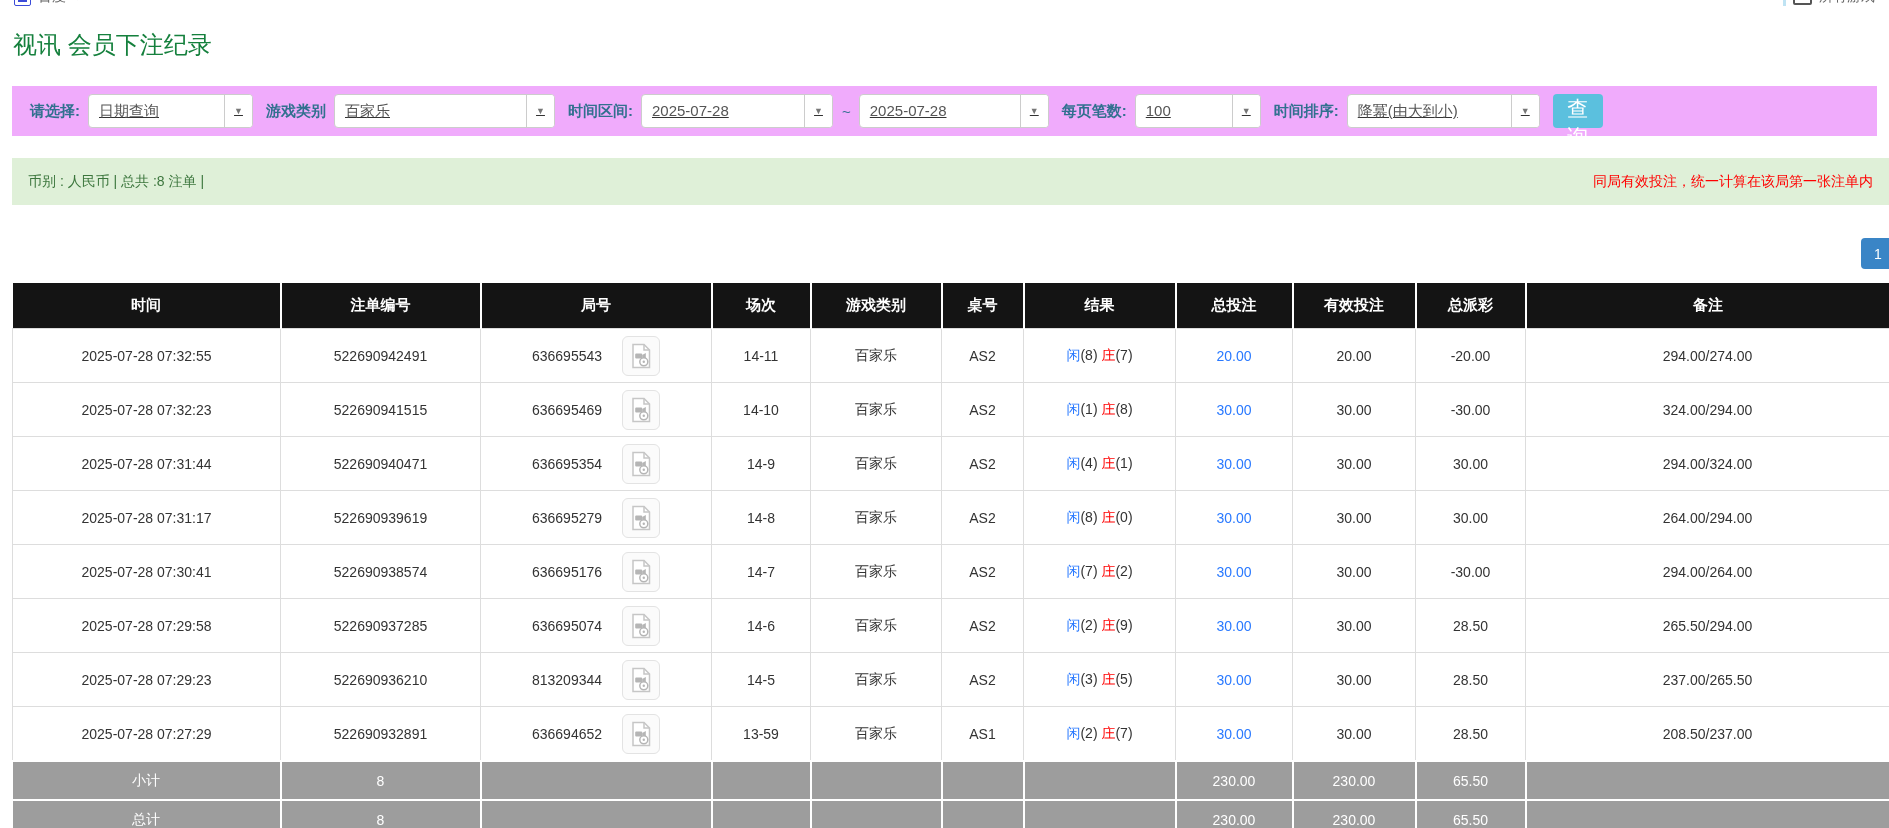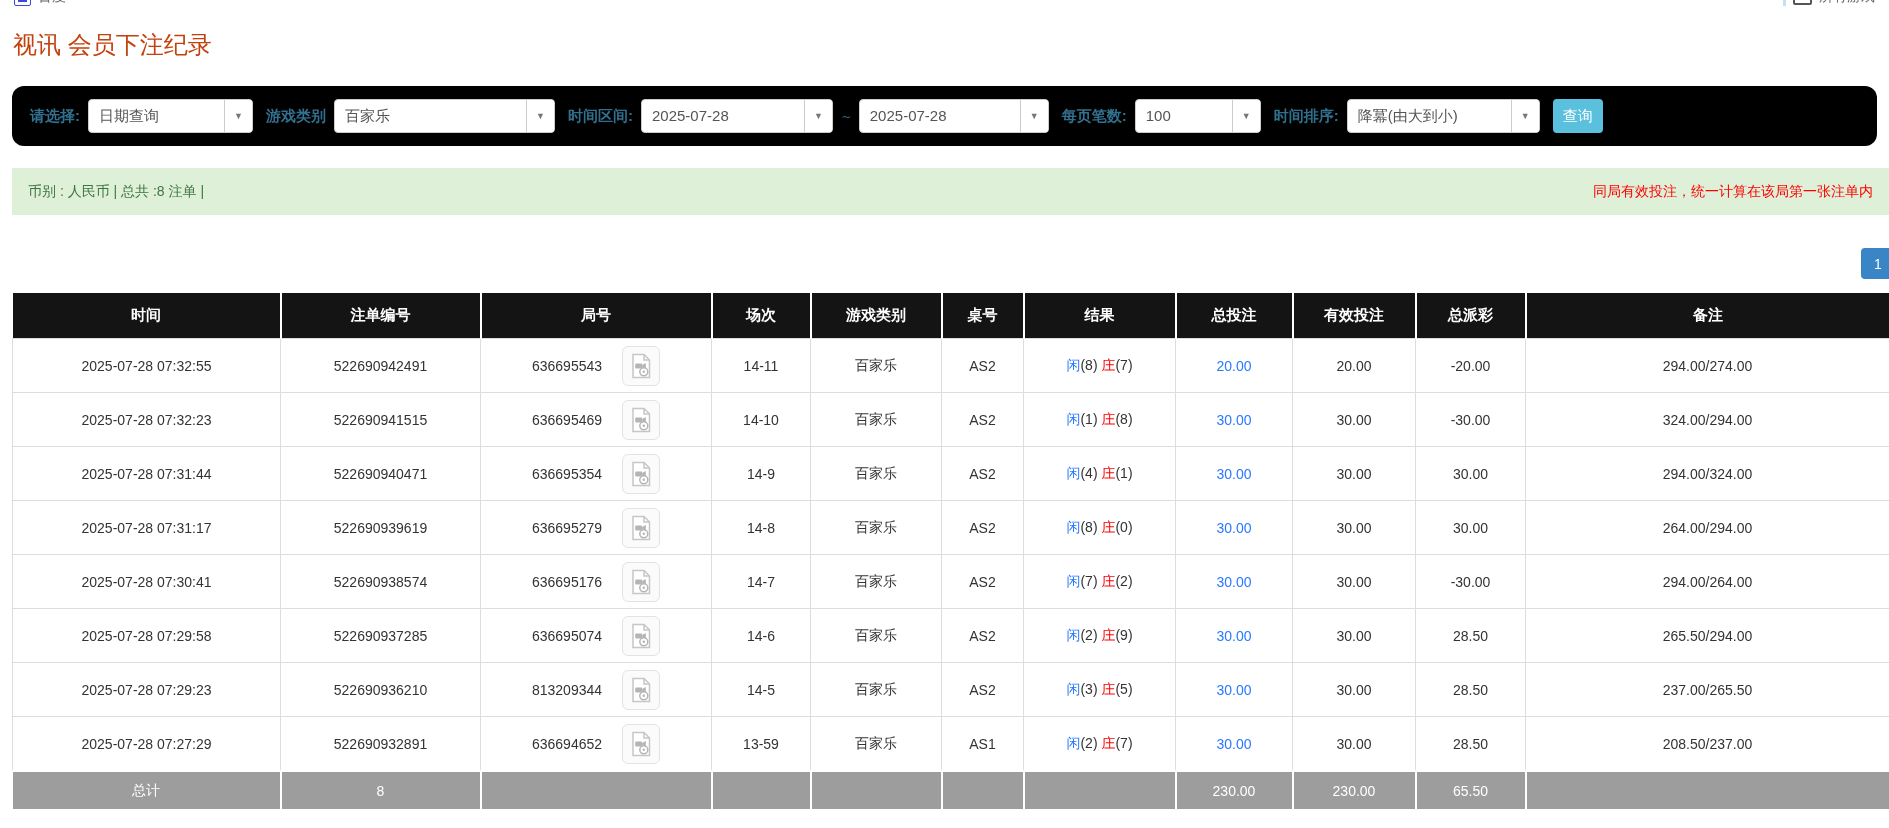--- a/index.html
+++ b/index.html
@@ -10,33 +10,33 @@
   .topbar-row{display:flex;align-items:center;justify-content:space-between;
               height:24px;margin-top:-15px;padding:0 14px;font-size:14px;color:#666;}
   .topbar-group{display:flex;align-items:center;gap:7px;}
   .applogo{width:15px;height:15px;border:1px solid #3b4bd8;border-radius:2px;
            display:inline-block;position:relative;background:#fff;}
   .applogo::after{content:"";position:absolute;left:3px;top:3px;right:3px;bottom:3px;background:#3b4bd8;}
   .caret-sm{font-size:9px;color:#888;}
   .v-divider{width:3px;height:18px;background:#bfe3f3;}
   .monitor-ic{width:15px;height:12px;border:2px solid #555;border-radius:2px;display:inline-block;}
   
-  .page-title{margin:20px 0 14px 13px;font-size:24px;font-weight:500;color:#c2410c;}
-  
-  .filter-bar{margin:25px 12px 0 12px;height:60px;background:#000000;border-radius:12px;
+  .page-title{margin:20px 0 14px 13px;font-size:24px;font-weight:500;color:#15803d;}
+  
+  .filter-bar{margin:25px 12px 0 12px;height:50px;background:#f0abfc;border-radius:0;
               display:flex;align-items:center;padding:0 0 0 18px;}
   .f-label{color:#31708f;font-weight:bold;font-size:15px;margin-right:8px;white-space:nowrap;}
   .combo{display:inline-flex;align-items:stretch;height:34px;background:#fff;border:1px solid #ccc;
-         border-radius:4px;overflow:hidden;margin-right:13px;box-sizing:border-box;}
+         border-radius:4px;overflow:hidden;margin-right:13px;box-sizing:border-box;text-decoration:underline;}
   .combo-text{padding:0 10px;line-height:32px;font-size:15px;color:#555;flex:1;white-space:nowrap;overflow:hidden;}
   .combo-caret{width:27px;border-left:1px solid #ccc;display:flex;align-items:center;justify-content:center;
                color:#777;font-size:9px;background:#fff;}
   .tilde{color:#31708f;margin:0 8px 0 -4px;font-size:15px;}
   .btn-search{width:50px;height:34px;background:#5bc0de;color:#fff;border:none;border-radius:4px;
-              font-size:15px;cursor:pointer;}
+              font-size:21px;cursor:pointer;}
   
   .summary-bar{margin:22px 0 0 12px;height:47px;background:#dff0d8;display:flex;align-items:center;
                justify-content:space-between;padding:0 16px 0 16px;}
   .summary-left{color:#3c763d;font-size:14px;}
   .summary-right{color:#f00;font-size:14px;white-space:nowrap;}
   
   .pagination-strip{position:relative;height:31px;margin-top:33px;}
   .page-btn{position:absolute;right:-14px;top:0;width:42px;height:31px;background:#3a85c6;color:#fff;
             border:none;border-radius:4px;font-size:14px;text-align:left;padding-left:13px;cursor:pointer;}
   
@@ -347,28 +347,41 @@
           <td>13-59</td>
           <td>百家乐</td>
           <td>AS1</td>
           <td><span class="lbl-player">闲</span>(2) <span class="lbl-banker">庄</span>(7)</td>
           <td><span class="link-blue">30.00</span></td>
           <td>30.00</td>
           <td>28.50</td>
           <td>208.50/237.00</td>
         </tr>
         <tr class="summary-row">
-          <td>总计</td>
+          <td>小计</td>
           <td>8</td>
           <td></td>
           <td></td>
           <td></td>
           <td></td>
           <td></td>
           <td>230.00</td>
           <td>230.00</td>
           <td>65.50</td>
           <td></td>
         </tr>
+        <tr class="summary-row">
+          <td>总计</td>
+          <td>8</td>
+          <td></td>
+          <td></td>
+          <td></td>
+          <td></td>
+          <td></td>
+          <td>230.00</td>
+          <td>230.00</td>
+          <td>65.50</td>
+          <td></td>
+        </tr>
       </tbody>
   </table>
 
 </div>
 
 </body></html>

